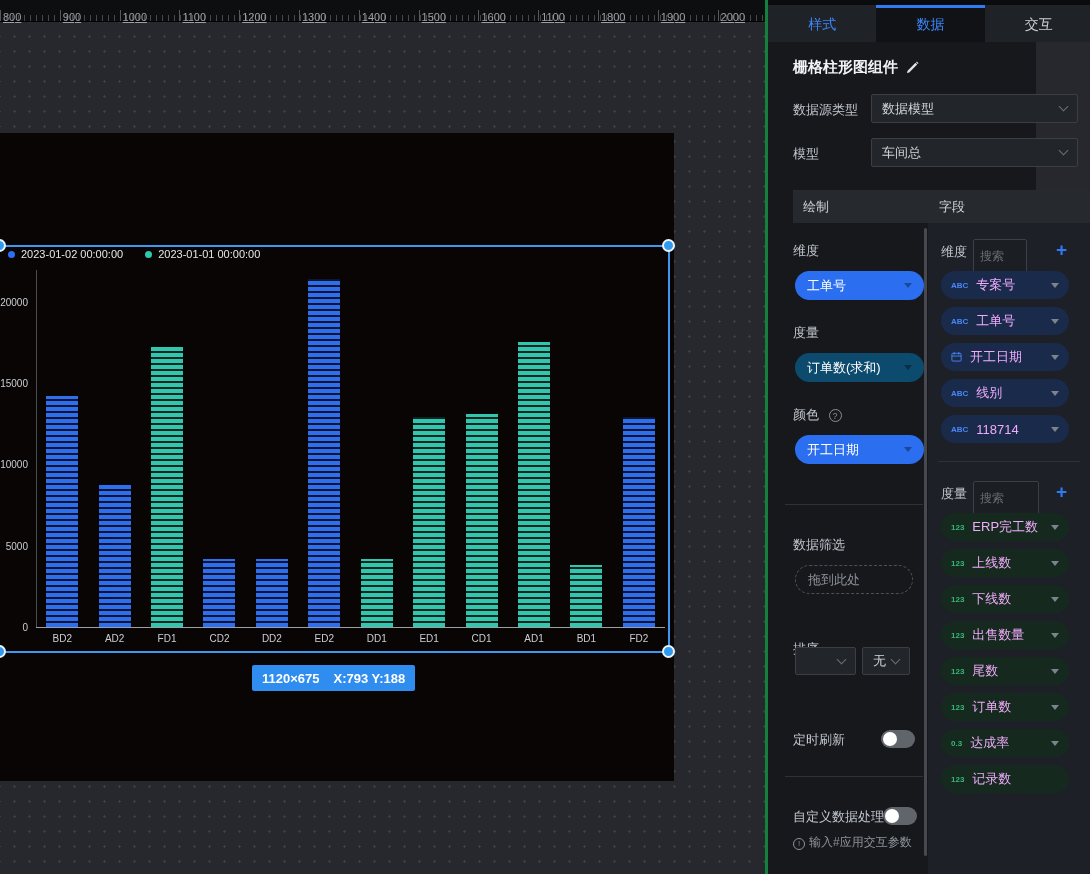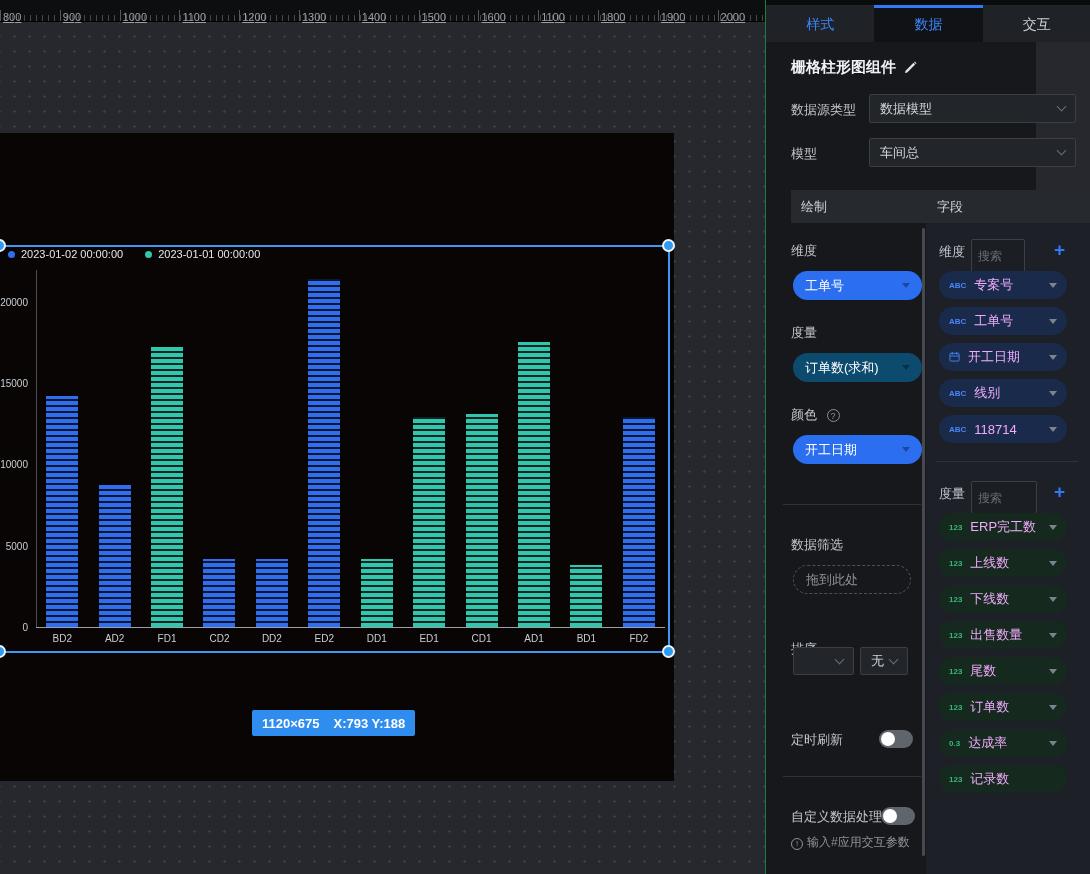--- a/index.html
+++ b/index.html
@@ -29,24 +29,24 @@
   #bars{position:absolute;left:36px;top:136px;width:629px;height:358px;display:flex;align-items:flex-end;}
   .bar-slot{flex:1;display:flex;justify-content:center;align-items:flex-end;height:100%;}
   .bar{width:32px;}
   #cats{position:absolute;left:36px;top:500px;width:629px;display:flex;}
   .cat{flex:1;text-align:center;font-size:10px;color:#c9ced4;}
 
   
   .sel-line{position:absolute;background:#3f97f0;}
   .sel-handle{position:absolute;width:13px;height:13px;border-radius:50%;background:#2f9bf0;border:2px solid #eef4fa;}
   #size-badge{position:absolute;left:252px;top:665px;height:26px;background:#2e8def;color:#fff;
-    font-size:13px;font-weight:bold;display:flex;align-items:center;gap:14px;padding:0 10px;border-radius:2px;margin-top:45px;}
-
-  
-  #panel{position:absolute;left:765px;top:0;width:271px;height:874px;background:#16181c;border-left:1px solid #15803d;}
+    font-size:13px;font-weight:bold;display:flex;align-items:center;gap:14px;padding:0 10px;border-radius:2px;}
+
+  
+  #panel{position:absolute;left:765px;top:0;width:271px;height:874px;background:#16181c;border-left:3px solid #15803d;}
   #ptabs{position:absolute;left:0;top:0;width:325px;height:42px;background:#0a0b0d;display:flex;padding-top:5px;}
   .ptab{flex:1;background:#1f2226;color:#3d85f7;font-size:14px;display:flex;align-items:center;justify-content:center;
     border-top:3px solid transparent;cursor:pointer;}
   .ptab.active{background:#101216;border-top:3px solid #2e7bf5;}
   .ptab:last-child{color:#ccd1d7;}
   #comp-title{position:absolute;left:25px;top:58px;color:#f0f2f4;font-size:15px;font-weight:bold;display:flex;align-items:center;gap:8px;}
   .plabel{position:absolute;color:#c2c7ce;font-size:13px;}
   .pselect{position:absolute;height:29px;background:#222529;border:1px solid #3b3f45;border-radius:2px;color:#d2d6dc;
     font-size:13px;display:flex;align-items:center;padding:0 10px;}
   .pselect .sval{flex:1;}

